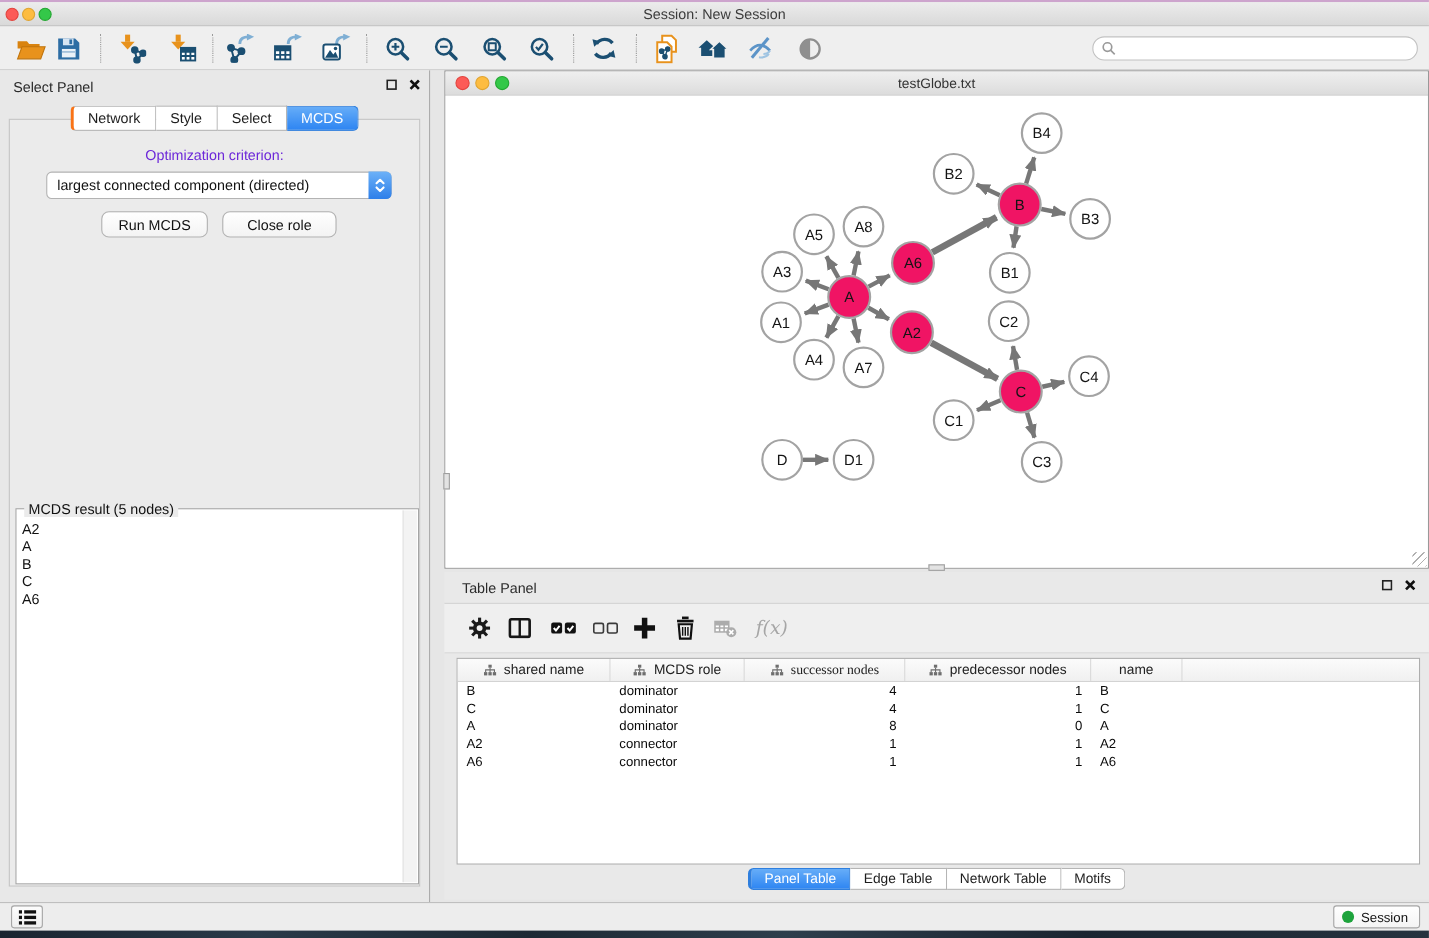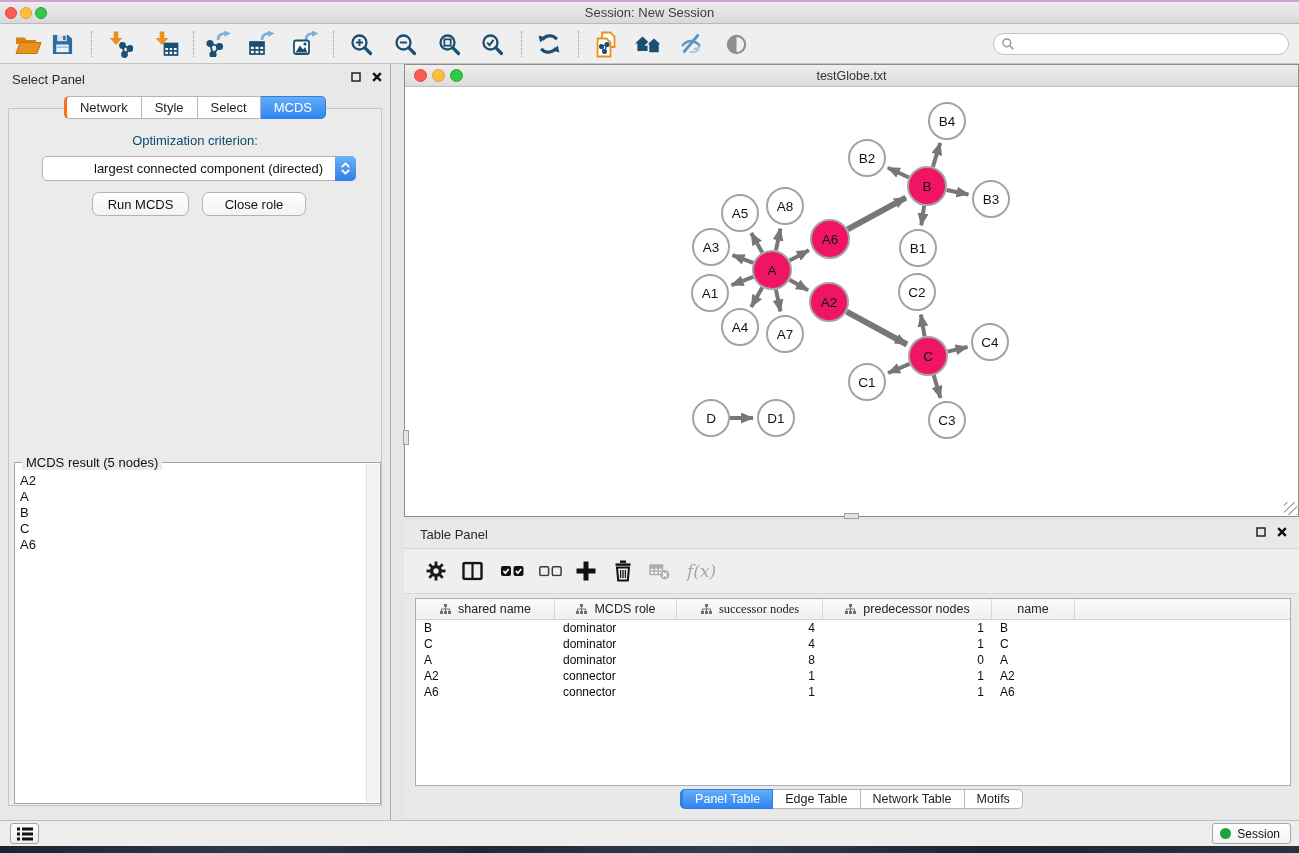--- a/index.html
+++ b/index.html
@@ -42,23 +42,23 @@
   #cp-inner { left:8px; top:44px; right:8px; bottom:14px; background:#EBEBEB;
       border:1px solid #C6C6C6; }
   #cp-tabs { left:0; right:0; top:32px; display:flex; justify-content:center; }
   .seg { display:flex; }
   .seg .tab { background:#fff; border:1px solid #B5B5B5; border-left:none;
       padding:3px 13px; font-size:13px; color:#1E1E1E; cursor:default; white-space:nowrap; }
   .seg .tab:first-child { border-left:3px solid #f97316; border-radius:5px 0 0 5px; }
   .seg .tab:last-child { border-radius:0 5px 5px 0; }
   .seg .tab.active { background:linear-gradient(#66ADF8,#2E85F2); border-color:#2F7FDE; color:#fff; }
 
-  #opt-label { left:0; right:0; top:69px; text-align:center; font-size:13px; color:#0c4a6e; }
+  #opt-label { left:0; right:0; top:69px; text-align:center; font-size:13px; color:#6d28d9; }
   #criterion { left:42px; top:92px; width:314px; height:25px; background:#fff;
-      border:1px solid #B3B3B3; border-radius:5px; display:flex; align-items:center;padding-left:42px; }
+      border:1px solid #B3B3B3; border-radius:5px; display:flex; align-items:center; }
   #criterion .val { flex:1; font-size:13px; color:#111; padding-left:9px; white-space:nowrap; }
   #criterion .spin { width:21px; height:25px; margin-right:-1px; border-radius:0 5px 5px 0;
       background:linear-gradient(#6CB1F8,#2E7FE9); display:flex; align-items:center; justify-content:center; }
   .cp-btn { position:absolute; top:128px; height:24px; background:linear-gradient(#FFFFFF,#F3F3F3);
       border:1px solid #B3B3B3; border-radius:7px; font-size:13px; color:#111;
       display:flex; align-items:center; justify-content:center; }
   #run-btn { left:92px; width:97px; }
   #close-btn { left:202px; width:104px; }
 
   #result-group { left:14px; right:9px; top:398px; bottom:16px; border:1px solid #A5A5A5;

